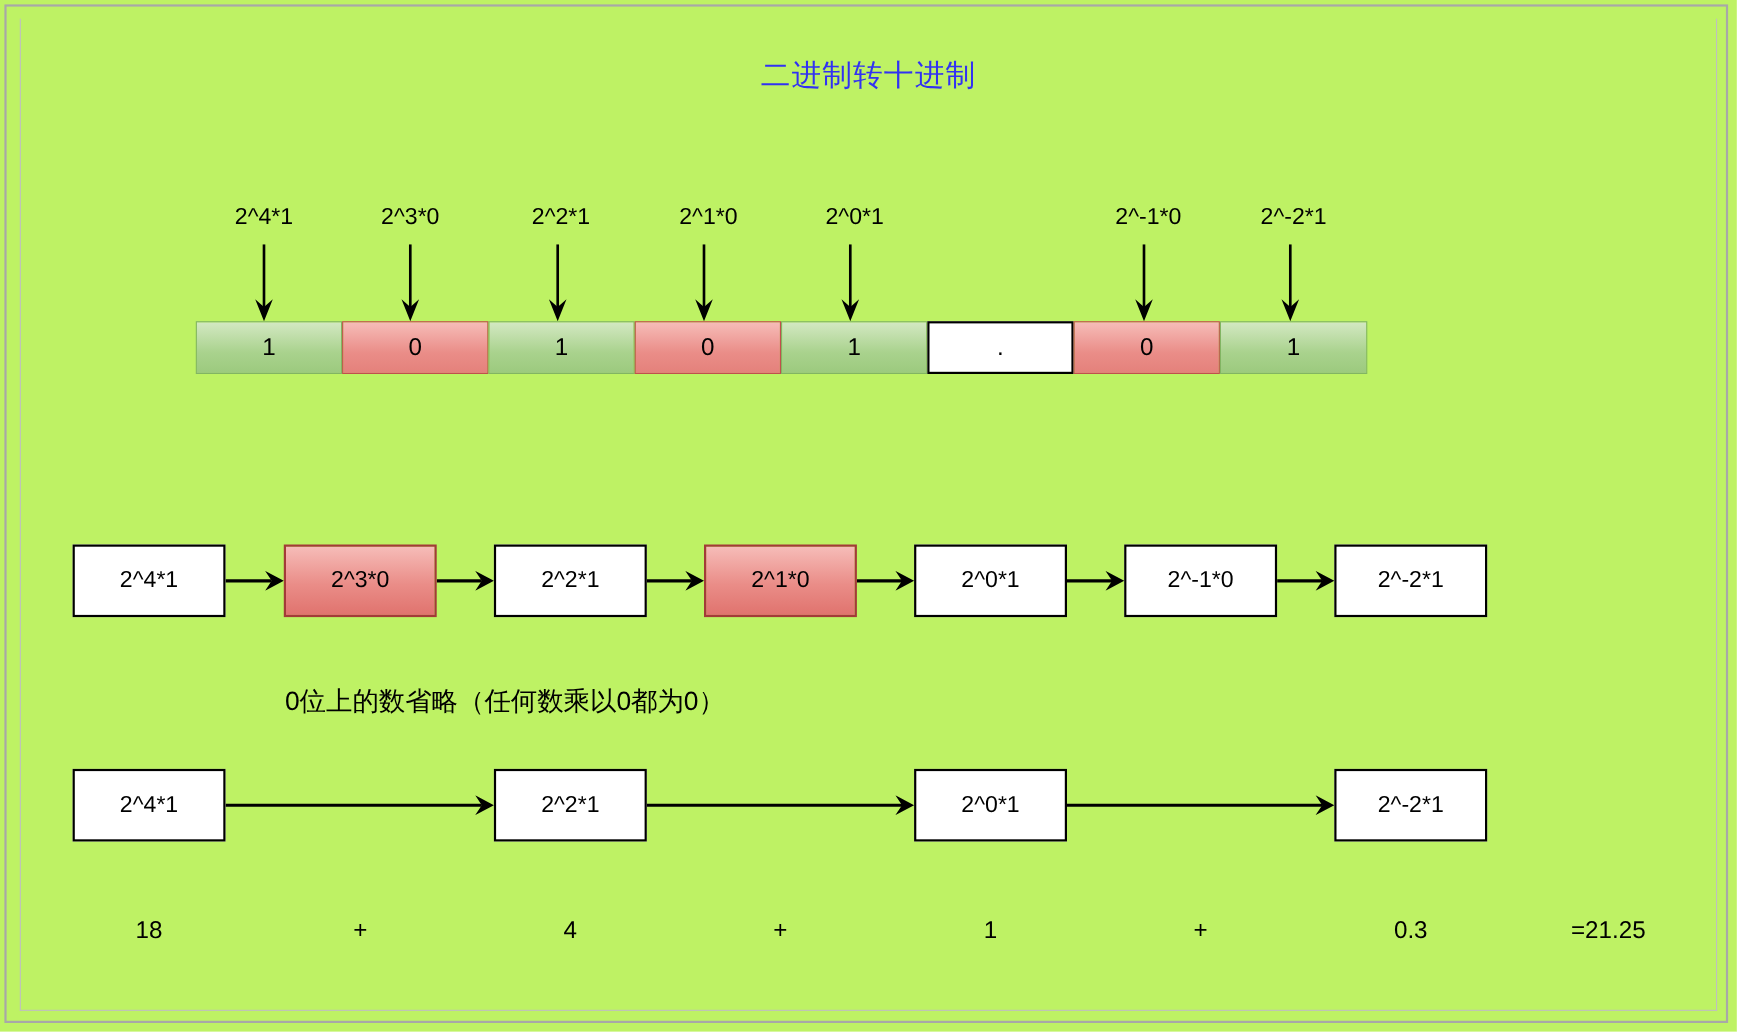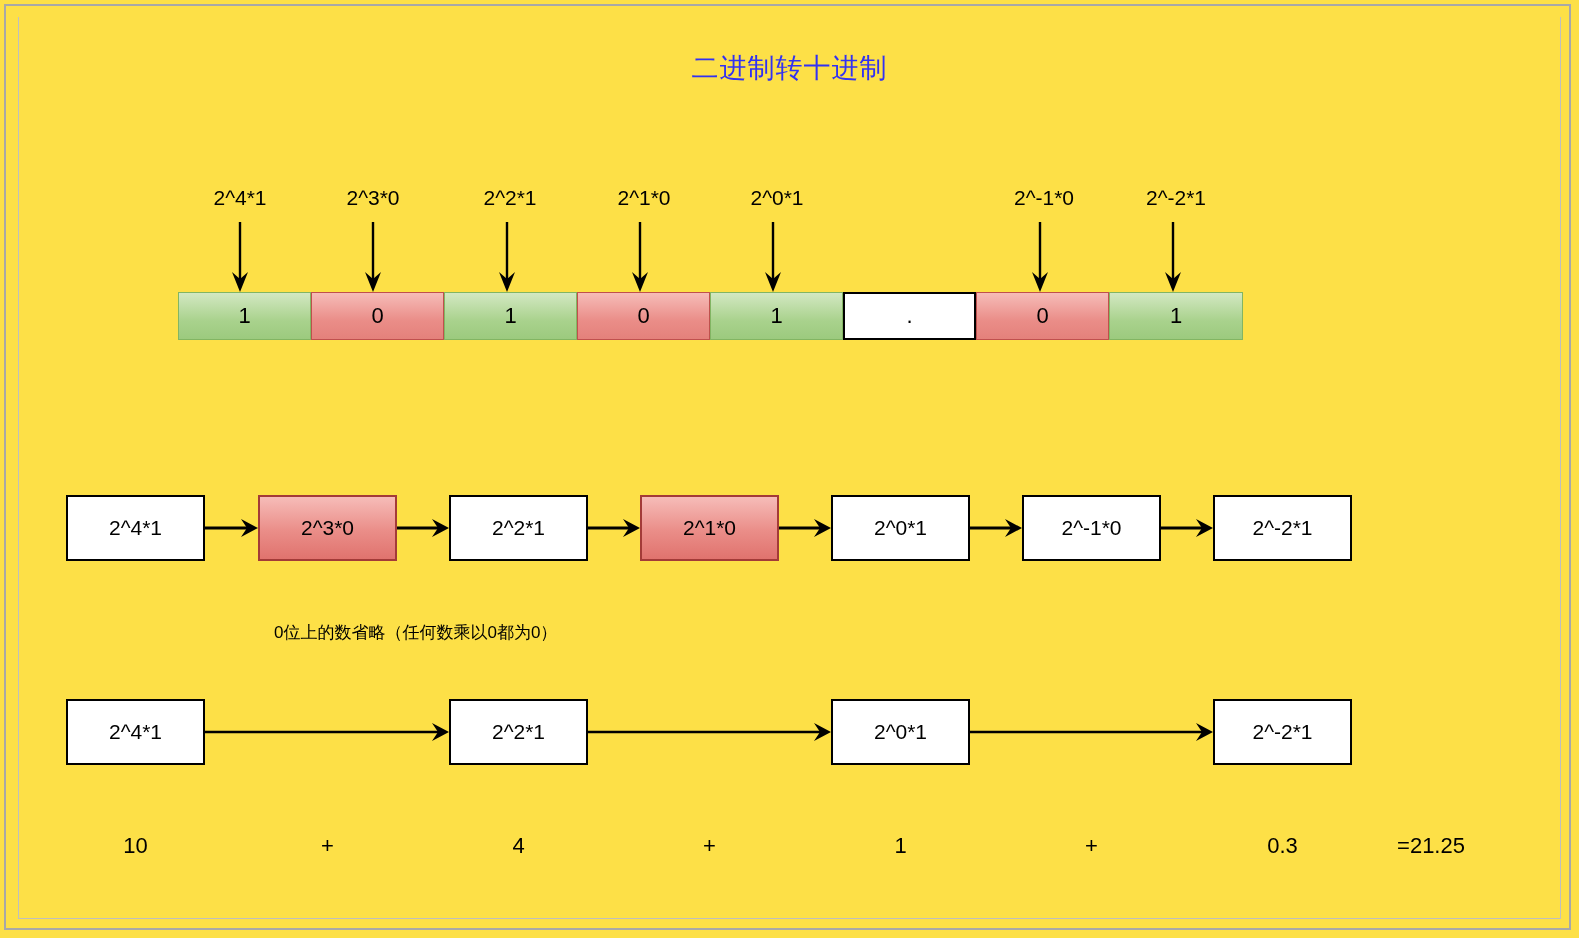--- a/index.html
+++ b/index.html
@@ -7,21 +7,21 @@
     padding: 0;
     background: #ffffff;
   }
   body {
     font-family: "Liberation Sans", "DejaVu Sans", sans-serif;
   }
   #canvas {
     position: relative;
     width: 1579px;
     height: 938px;
-    background: #fde047;
+    background: #bef264;
     overflow: hidden;
   }
   
   .frame-outer {
     position: absolute;
     left: 4px; top: 4px;
     width: 1567px; height: 926px;
     border: 2px solid #a8a8a8;
     box-sizing: border-box;
   }
@@ -114,23 +114,23 @@
   }
 
   .rightarrow {
     position: absolute;
     height: 18px;
   }
 
   
   .note {
     position: absolute;
-    left: 274px;
+    left: 259px;
     top: 621px;
-    font-size: 17px;
+    font-size: 24px;
     color: #000000;
     white-space: nowrap;
   }
 
   
   .sumitem {
     position: absolute;
     top: 833px;
     font-size: 22px;
     color: #000000;
@@ -274,22 +274,22 @@
         <path d="M226 0 L243 9 L226 18 L232 9 Z" fill="#000"></path>
       </svg>
   </div>
   <div class="rightarrow" style="left:970px;top:723px;width:243px;">
     <svg width="243" height="18" viewBox="0 0 243 18">
         <line x1="0" y1="9" x2="232" y2="9" stroke="#000" stroke-width="2.6"></line>
         <path d="M226 0 L243 9 L226 18 L232 9 Z" fill="#000"></path>
       </svg>
   </div>
 
-  <div class="sumitem" style="left:66px;width:139px;">10</div>
+  <div class="sumitem" style="left:66px;width:139px;">18</div>
   <div class="sumitem" style="left:258px;width:139px;">+</div>
   <div class="sumitem" style="left:449px;width:139px;">4</div>
   <div class="sumitem" style="left:640px;width:139px;">+</div>
   <div class="sumitem" style="left:831px;width:139px;">1</div>
   <div class="sumitem" style="left:1022px;width:139px;">+</div>
   <div class="sumitem" style="left:1213px;width:139px;">0.3</div>
-  <div class="sumitem" style="left:1366px;width:130px;text-align:center;">=21.25</div>
+  <div class="sumitem" style="left:1366px;width:130px;text-align:right;">=21.25</div>
 
 </div>
 
 </body></html>

